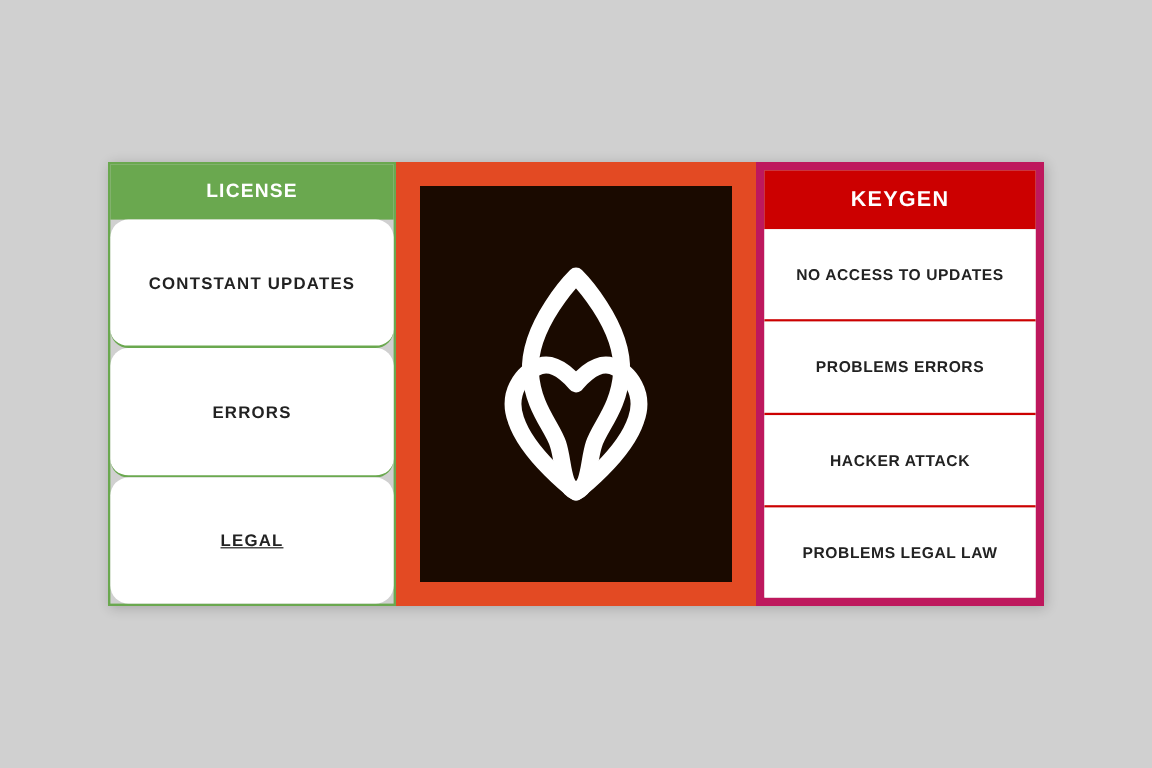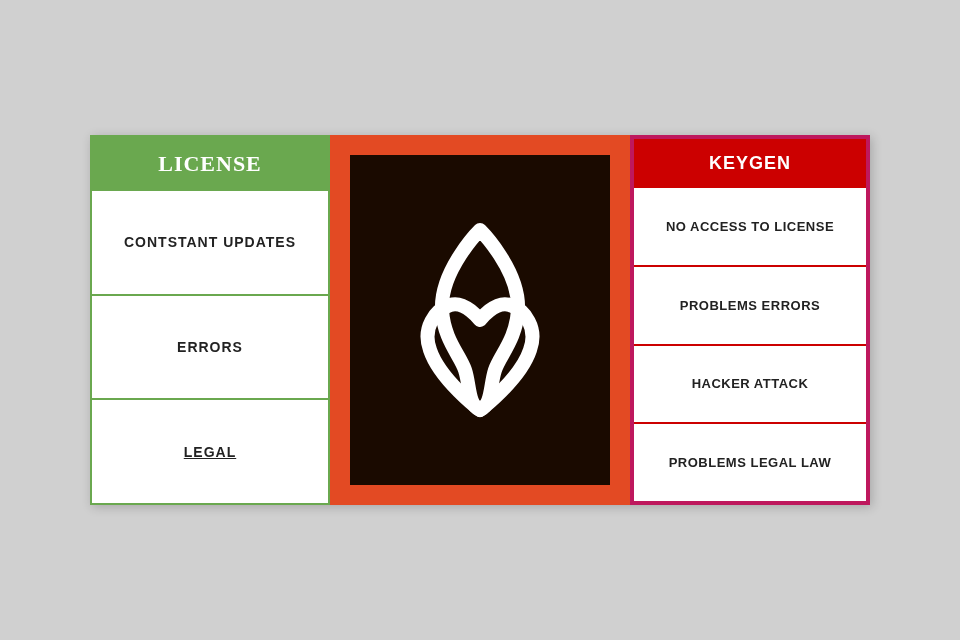--- a/index.html
+++ b/index.html
@@ -28,38 +28,38 @@
       flex-direction: column;
       width: 240px;
       border: 2px solid #6aa84f;
     }
 
     .license-header {
       background: #6aa84f;
       color: white;
       text-align: center;
       padding: 14px 0;
-      font-size: 22px;
+      font-size: 16px;
       font-weight: bold;
       letter-spacing: 1px;
-      font-family: Liberation Serif, serif;
     }
 
     .license-item {
       background: white;
       border-bottom: 2px solid #6aa84f;
       display: flex;
       align-items: center;
       justify-content: center;
       flex: 1;
       font-size: 14px;
       font-weight: bold;
       letter-spacing: 1px;
       text-align: center;
       color: #222;
+      border-radius: 15px;
     }
 
     .license-item:last-child {
       border-bottom: none;
       text-decoration: underline;
     }
 
     
     .center-panel {
       width: 300px;
@@ -82,21 +82,21 @@
     .adobe-symbol {
       width: 160px;
       height: 220px;
     }
 
     
     .keygen-panel {
       display: flex;
       flex-direction: column;
       width: 240px;
-      border: 4px solid #be185d;
+      border: 7px solid #be185d;
     }
 
     .keygen-header {
       background: #cc0000;
       color: white;
       text-align: center;
       padding: 14px 0;
       font-size: 18px;
       font-weight: bold;
       letter-spacing: 1px;
@@ -154,19 +154,19 @@
           C80 110, 95 90, 110 95
           C125 100, 138 118, 130 140
           C120 170, 80 200, 80 200 Z
         " fill="none" stroke="white" stroke-width="14" stroke-linecap="round" stroke-linejoin="round"></path>
       </svg>
     </div>
   </div>
 
   <div class="keygen-panel">
     <div class="keygen-header">KEYGEN</div>
-    <div class="keygen-item">NO ACCESS TO LICENSE</div>
+    <div class="keygen-item">NO ACCESS TO UPDATES</div>
     <div class="keygen-item">PROBLEMS ERRORS</div>
     <div class="keygen-item">HACKER ATTACK</div>
     <div class="keygen-item">PROBLEMS LEGAL LAW</div>
   </div>
 
 </div>
 
 </body></html>

